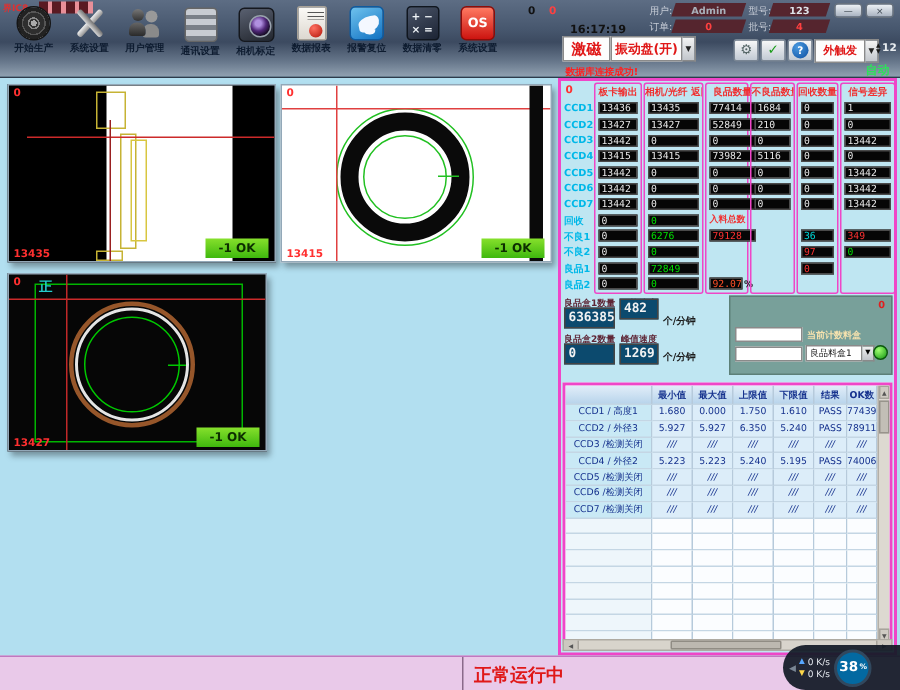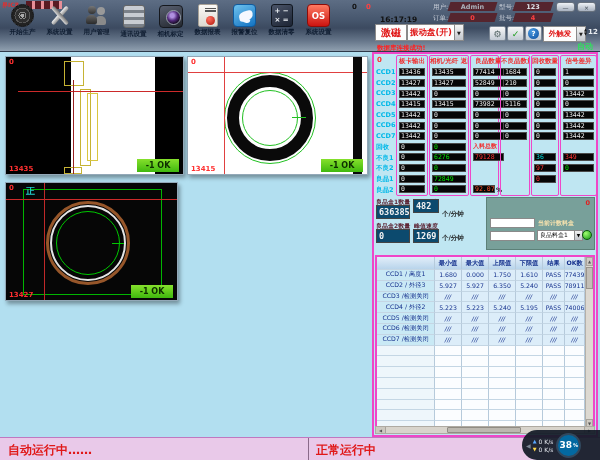--- a/index.html
+++ b/index.html
@@ -750,21 +750,20 @@
     </div>
 
     <div class="hsb">
       <div class="ha">◀</div>
       <div class="hthumb"></div>
       <div class="ha right">▶</div>
     </div>
   </div>
 
   <div class="statusbar">
-    <span class="stext sleft">自动运行中……</span>
     <div class="divider"></div>
     <span class="stext scenter">正常运行中</span>
   </div>
 
   <div class="net">
     <span class="collapse">◀</span>
     <div class="nrates">
       <div class="nrow">
           <span class="nup">▲</span>
           <span>0 K/s</span>

